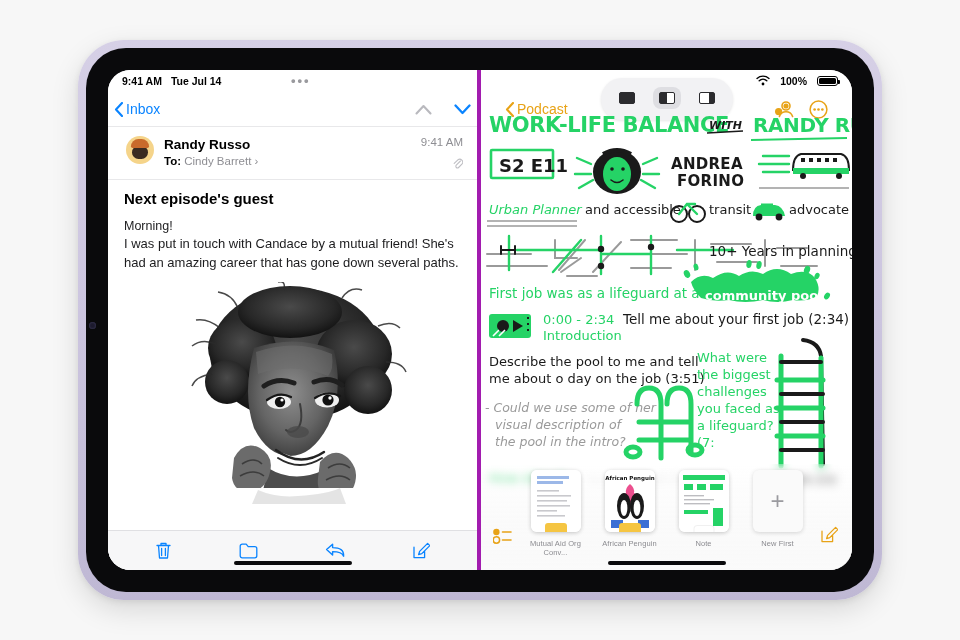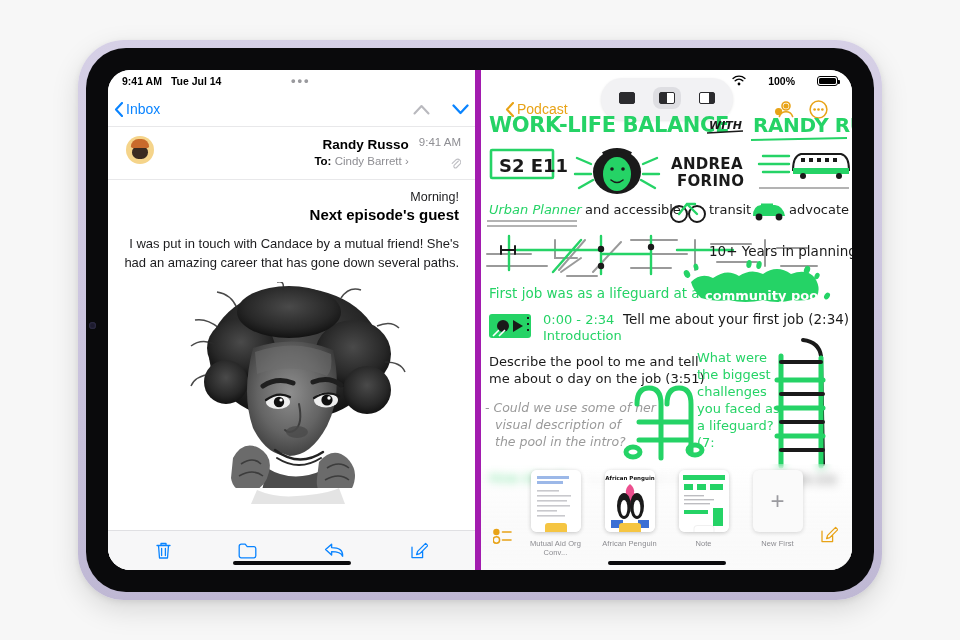--- a/index.html
+++ b/index.html
@@ -35,35 +35,35 @@
     position: absolute;
     left: 22px; top: 22px; right: 22px; bottom: 22px;
     background: #ffffff;
     border-radius: 22px;
     overflow: hidden;
     display: flex;
   }
 
   
   .pane { height: 100%; position: relative; overflow: hidden; background:#fff; }
-  #mail-pane { width: 373px; border-right: 6px solid #a21caf; text-align: right; }
+  #mail-pane { width: 373px; border-right: 4px solid #a21caf; }
   #notes-pane { flex: 1; }
 
   
   .status-bar {
     height: 22px; display: flex; align-items: center;
     font-size: 10.5px; font-weight: bold; color: #000;
     padding: 0 14px;
   }
   #mail-status-bar { justify-content: flex-start; gap: 9px; }
   #mail-status-dots {
     position: absolute; left: 183px; top: 4px;
     letter-spacing: 2px; color:#9a9a9e; font-size: 13px; line-height: 14px;
   }
-  #notes-status-bar { justify-content: flex-end; gap: 22px; }
+  #notes-status-bar { justify-content: flex-end; gap: 10px; }
   .battery-shell {
     width: 21px; height: 10px; border: 1px solid #000; border-radius: 3px;
     position: relative; display:inline-block;
   }
   .battery-shell::after {
     content:''; position:absolute; right:-3px; top:3px;
     width:2px; height:4px; background:#000; border-radius:0 1px 1px 0;
   }
   .battery-fill { position:absolute; left:1px; top:1px; bottom:1px; right:1px; background:#000; border-radius:1.5px; }
 
@@ -241,22 +241,22 @@
           </div>
           <div id="mail-time">9:41 AM</div>
           <div id="attachment-clip">
             <svg width="10" height="13" viewBox="0 0 10 13">
                 <path d="M7.4 4 L3.3 8.2 a1.6 1.6 0 0 0 2.3 2.3 L9.1 7 a3 3 0 0 0-4.2-4.2 L1.2 6.4" fill="none" stroke="#bfbfc4" stroke-width="1.1" stroke-linecap="round"></path>
               </svg>
           </div>
         </div>
 
         <div id="mail-body">
+          <div id="mail-subject">Next episode's guest</div>
           <div id="mail-greeting">Morning!</div>
-          <div id="mail-subject">Next episode's guest</div>
           <div id="mail-paragraph">I was put in touch with Candace by a mutual friend! She's had an amazing career that has gone down several paths.</div>
 
           <div id="mail-photo-wrap">
             <svg id="mail-photo" viewBox="0 0 242 222">
               <defs>
                 <radialGradient id="skin" cx="48%" cy="45%" r="60%">
                   <stop offset="0%" stop-color="#8e8e8e"></stop>
                   <stop offset="60%" stop-color="#646464"></stop>
                   <stop offset="100%" stop-color="#3a3a3a"></stop>
                 </radialGradient>

